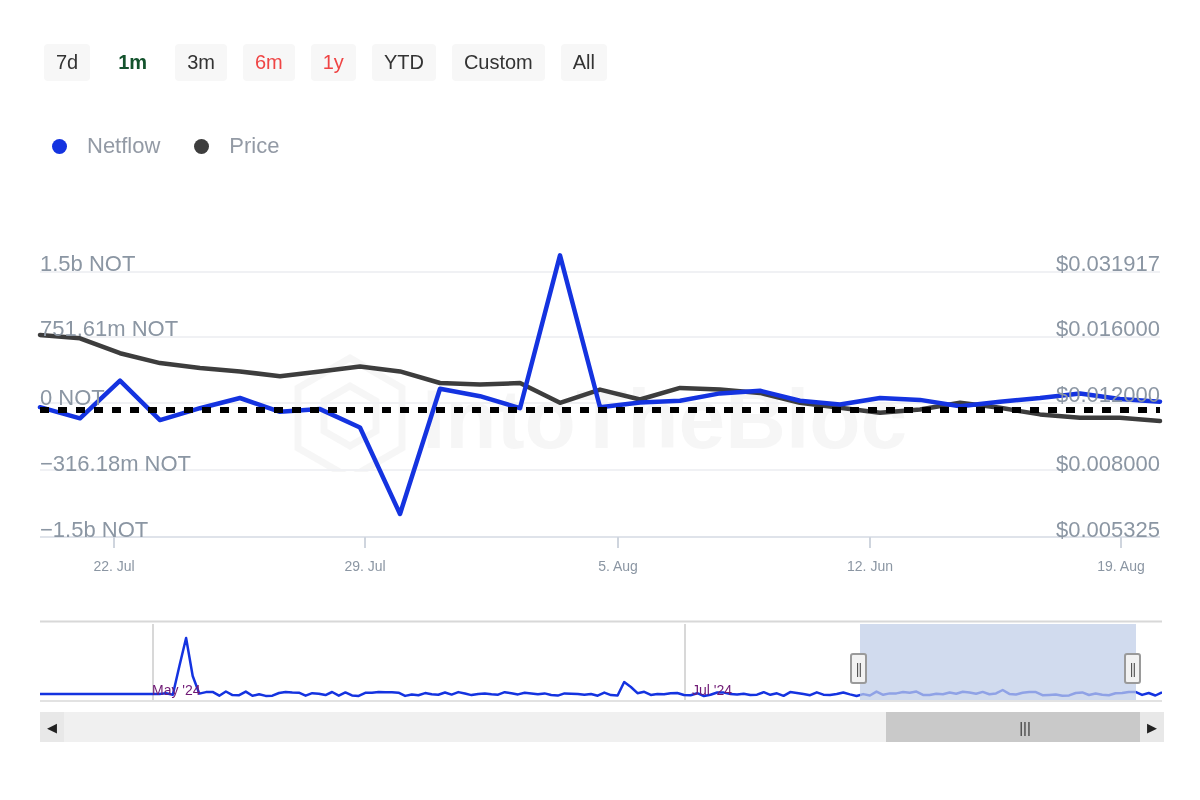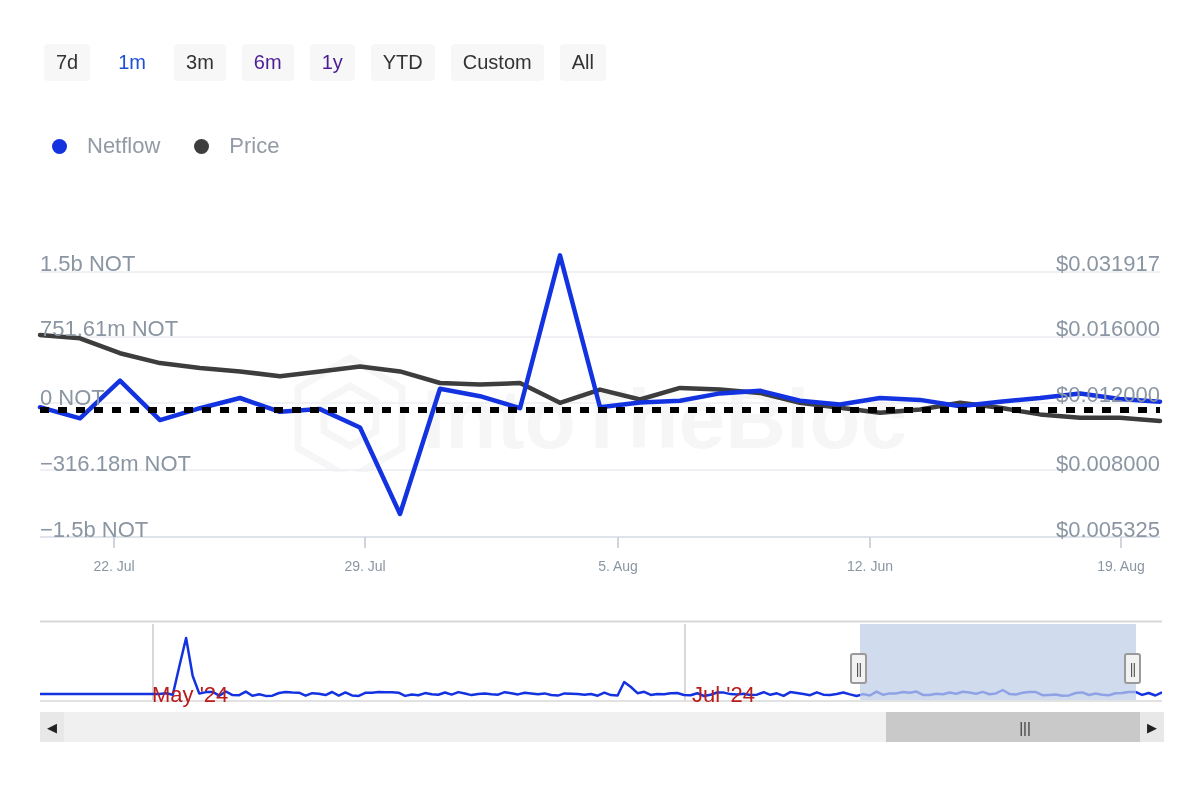--- a/index.html
+++ b/index.html
@@ -31,26 +31,26 @@
     border-radius: 4px;
     padding: 6px 12px 7px 12px;
     font-family: "Liberation Sans", sans-serif;
     font-size: 20px;
     line-height: 24px;
     color: #333333;
     cursor: pointer;
     white-space: nowrap;
   }
   .range-btn.selected {
-    font-weight: normal;
-    color: #1d4ed8;
+    font-weight: bold;
+    color: #14532d;
     background: #ffffff;
   }
   .range-btn.disabled {
-    color: #4c1d95;
+    color: #ef4444;
     cursor: default;
   }
 
   
   #legend {
     position: absolute;
     left: 52px;
     top: 133px;
     display: flex;
     align-items: center;
@@ -106,22 +106,22 @@
   #navigator {
     position: absolute;
     left: 40px;
     top: 620px;
     width: 1122px;
     height: 82px;
   }
   #nav-svg { display: block; position: absolute; left: 0; top: 0; }
   .nav-date {
     position: absolute;
-    font-size: 22px;
-    color: #b91c1c;
+    font-size: 14px;
+    color: #701a75;
     white-space: nowrap;
     top: 682px;
   }
   .nav-handle {
     position: absolute;
     width: 17px;
     height: 31px;
     background: #f2f2f2;
     border: 2px solid #9a9a9a;
     border-radius: 3px;

